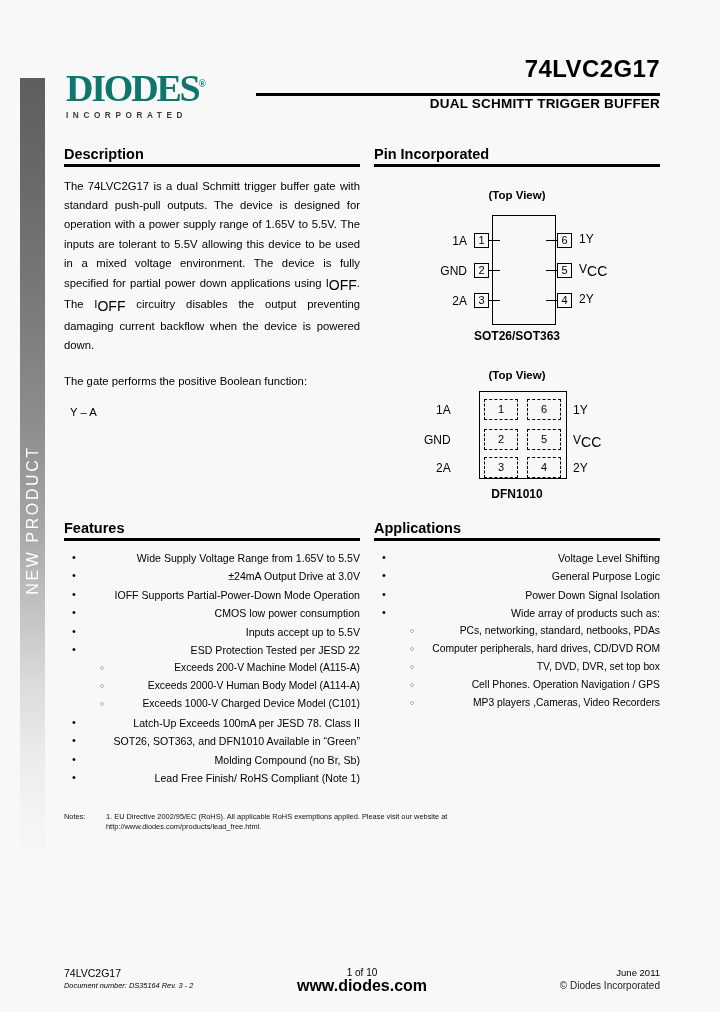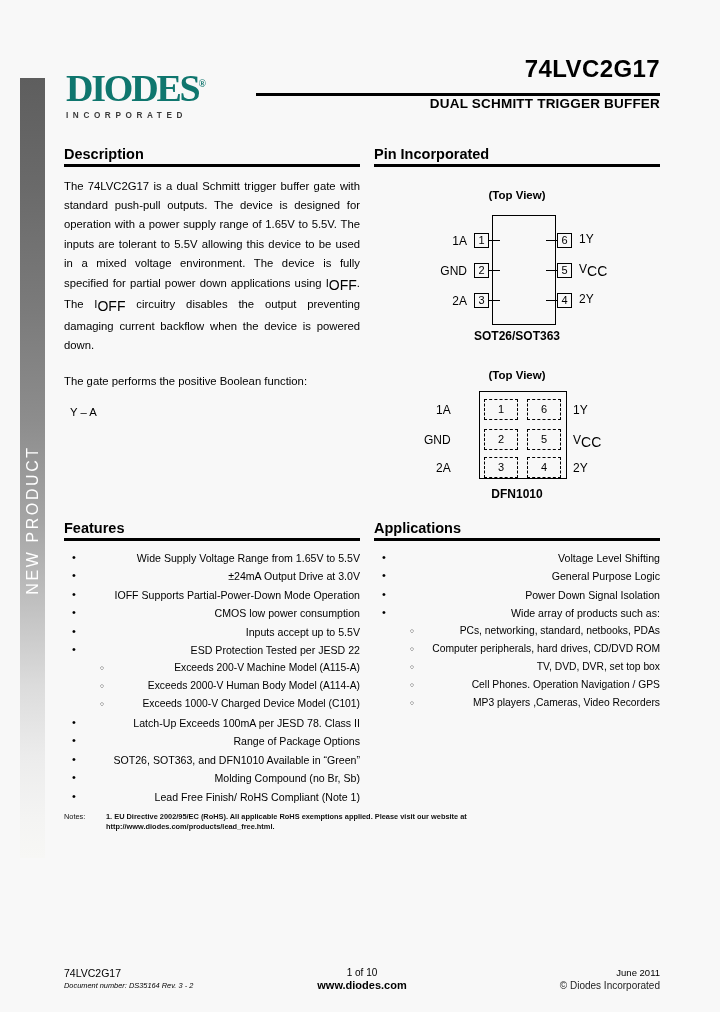--- a/index.html
+++ b/index.html
@@ -261,37 +261,36 @@
   }
   .notes-label {
     display: inline-block;
     width: 42px;
     vertical-align: top;
   }
   .notes-body {
     display: inline-block;
     width: 380px;
     vertical-align: top;
-    font-weight: bold;
   }
 
   
   .footer {
     position: absolute;
     left: 64px; top: 966px;
     width: 596px;
     height: 34px;
   }
   .f-left  { position: absolute; left: 0;   top: 0; text-align: left; }
   .f-mid   { position: absolute; left: 50%; top: 0; transform: translateX(-50%); text-align: center; }
   .f-right { position: absolute; right: 0;  top: 0; text-align: right; }
   .f-1 { font-size: 10.5px; line-height: 14px; }
   .f-2 { font-size: 7.4px; line-height: 11px; font-style: italic; }
   .f-mid .f-1 { font-size: 10px; }
-  .f-mid .f-2 { font-size: 11px; font-weight: bold; font-style: normal; }
+  .f-mid .f-2 { font-size: 16px; font-weight: bold; font-style: normal; }
   .f-right .f-1 { font-size: 9.5px; }
   .f-right .f-2 { font-size: 10px; font-style: normal; color: #222; }
 </style>
 </head>
 <body>
 
 <div class="page">
 
   <div class="sidebar"></div>
   <div class="sidebar-label">
@@ -392,21 +391,20 @@
       <li><span>CMOS low power consumption</span></li>
       <li><span>Inputs accept up to 5.5V</span></li>
       <li><span>ESD Protection Tested per JESD 22</span>
         <ul class="sub">
           <li>Exceeds 200-V Machine Model (A115-A)</li>
           <li>Exceeds 2000-V Human Body Model (A114-A)</li>
           <li>Exceeds 1000-V Charged Device Model (C101)</li>
         </ul>
       </li>
       <li><span>Latch-Up Exceeds 100mA per JESD 78. Class II</span></li>
-      <li><span>Range of Package Options</span></li>
       <li><span>SOT26, SOT363, and DFN1010  Available in “Green”</span></li>
       <li class="nobullet"><span>Molding Compound (no Br, Sb)</span></li>
       <li><span>Lead Free Finish/ RoHS Compliant (Note 1)</span></li>
     </ul>
   </div>
 
   <div class="sec" id="app-sec">
     <div class="sec-title">Applications</div>
     <div class="sec-rule"></div>
     <ul class="bullets">

